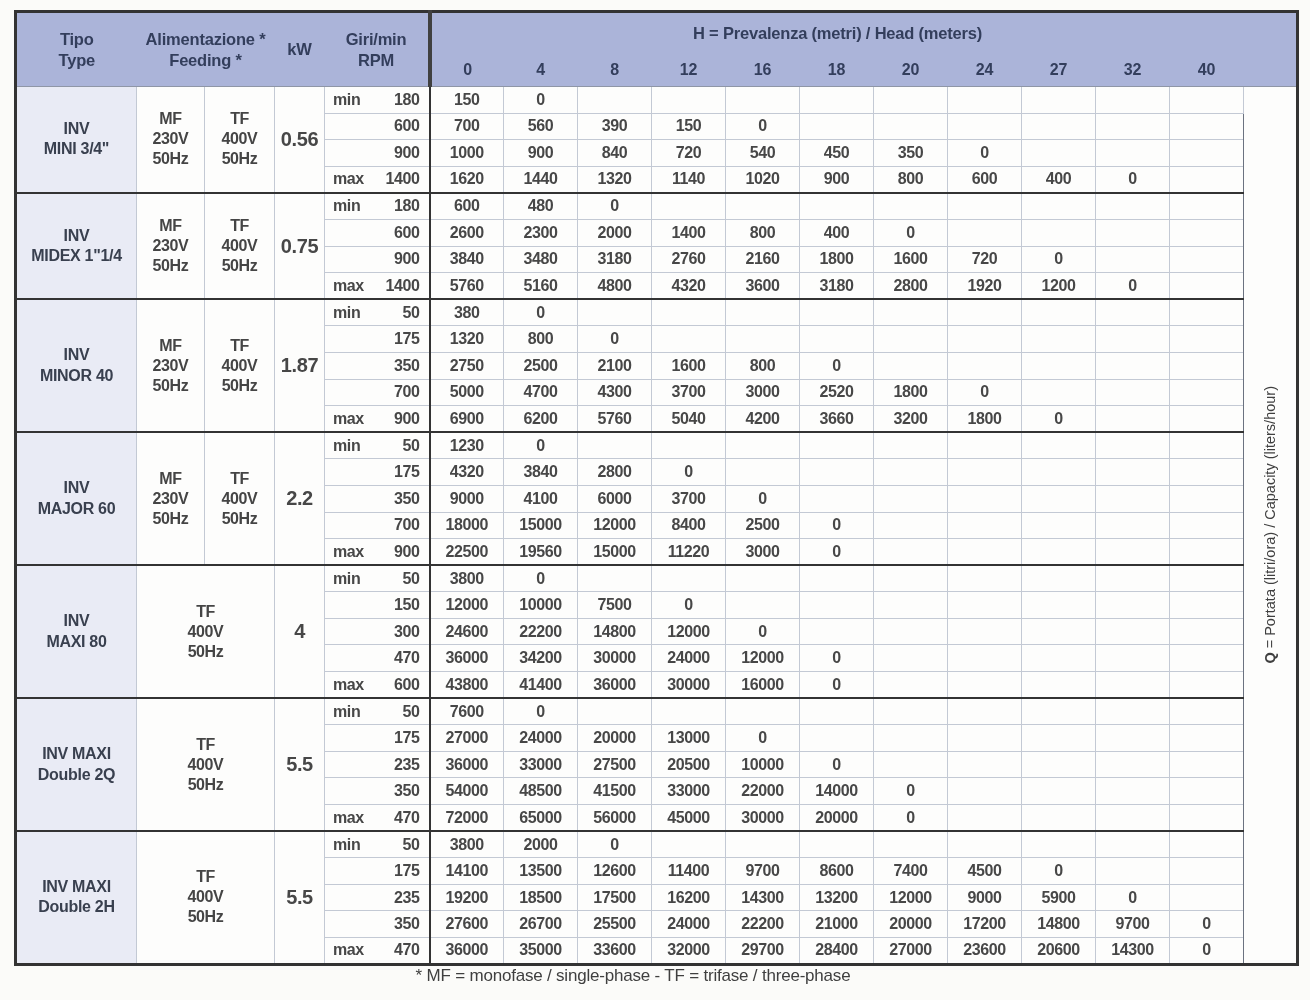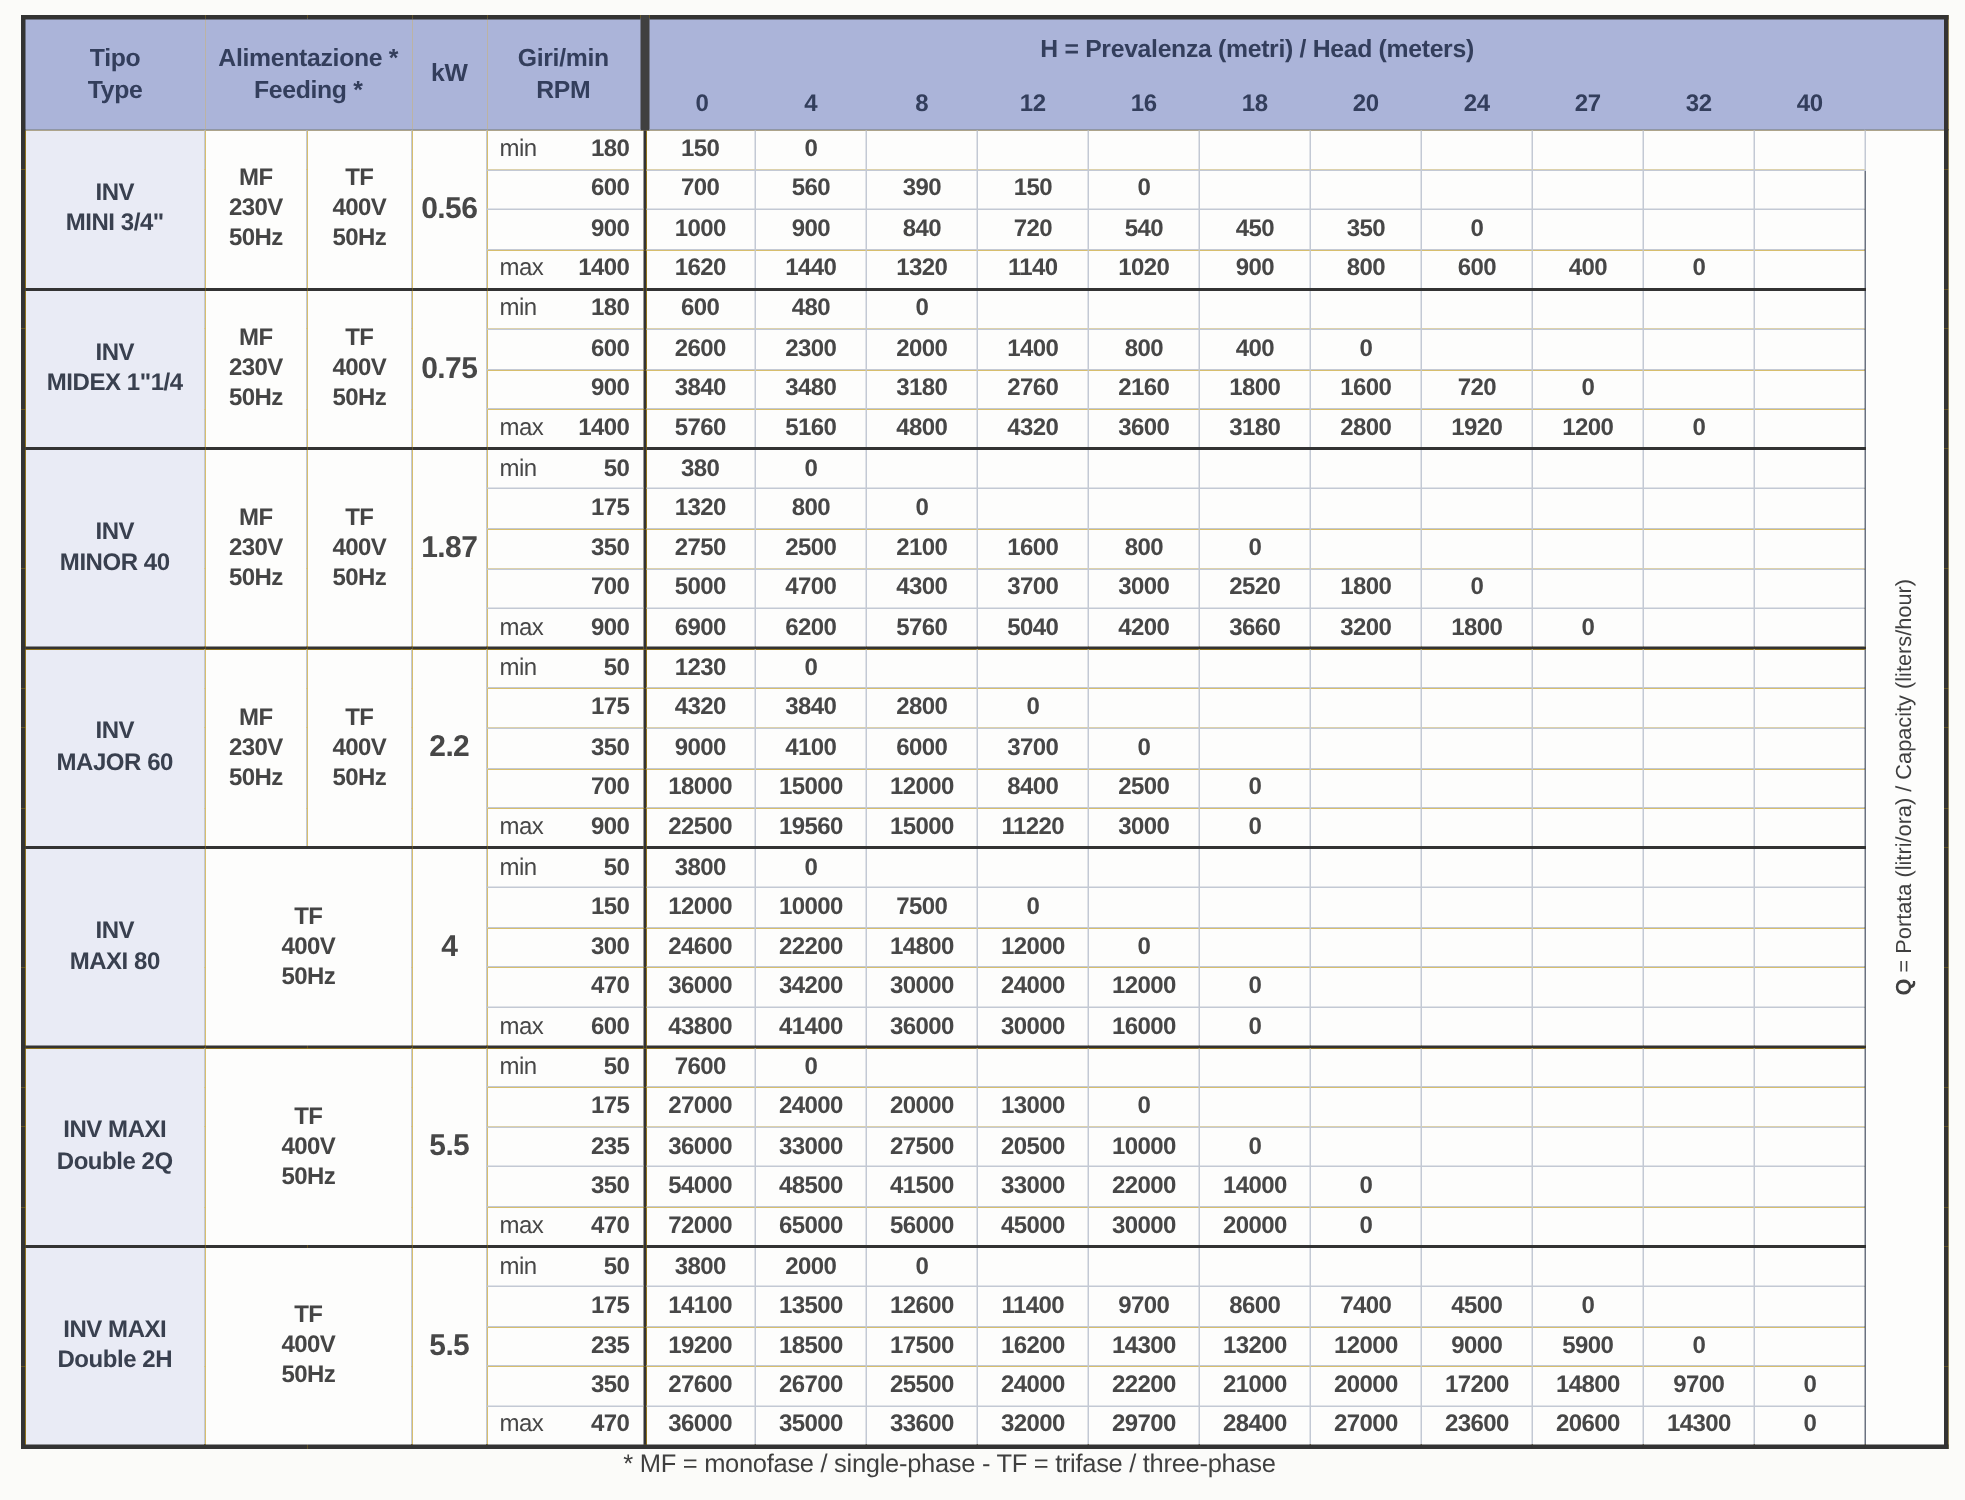--- a/index.html
+++ b/index.html
@@ -9,36 +9,36 @@
     background:#fbfbf9;
     font-family:"Liberation Sans", sans-serif;
     position:relative;
     overflow:hidden;
   }
   .table-wrap { position:absolute; left:14px; top:10px; }
   table {
     border-collapse:collapse;
     table-layout:fixed;
     width:1282px;
-    background:#eab308;
+    background:#3b82f6;
     border:3px solid #333333;
   }
   
   thead th {
     background:#abb4d9;
     color:#333e5c;
     font-weight:700;
     font-size:16.5px;
     border:none;
     padding:0;
     line-height:1.22;
     letter-spacing:-0.2px;
   }
   th.hb { border-bottom:1.5px solid #8f96a6; }
-  th.h-title, th.num-first { border-left:6px solid #404040; }
+  th.h-title, th.num-first { border-left:4px solid #404040; }
   th.h-title { font-size:16.5px; }
   tr.hrow1 { height:42px; }
   tr.hrow2 { height:33px; }
   th.num { font-size:16px; }
   
   tbody td {
     border:1px solid #c3c9d4;
     background:#fdfdfc;
     font-size:16px;
     font-weight:700;
@@ -57,21 +57,21 @@
     line-height:1.28;
     letter-spacing:-0.3px;
   }
   td.feed { font-size:16px; line-height:1.25; color:#454545; }
   td.kw   { font-size:20px; }
   td.rpm  { border-right:2.2px solid #333333; }
   td.rpm .rpm-in {
     display:flex; align-items:center; justify-content:space-between;
     padding:0 9px 0 8px;
   }
-  td.rpm .tag { font-weight:400;text-align:center; }
+  td.rpm .tag { font-weight:700;text-align:center; }
   td.side {
     border-left:1.5px solid #6b7280;
     border-top:1.5px solid #8f96a6;
     background:#fdfdfc;
   }
   td.side .vlabel {
     writing-mode:vertical-rl;
     transform:rotate(180deg);
     white-space:nowrap;
     font-size:14.5px;

